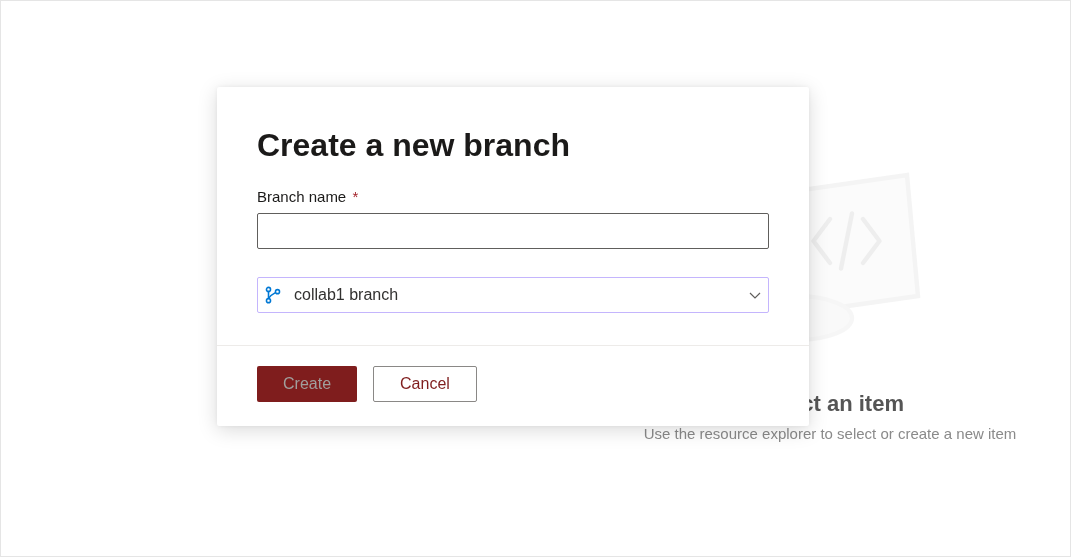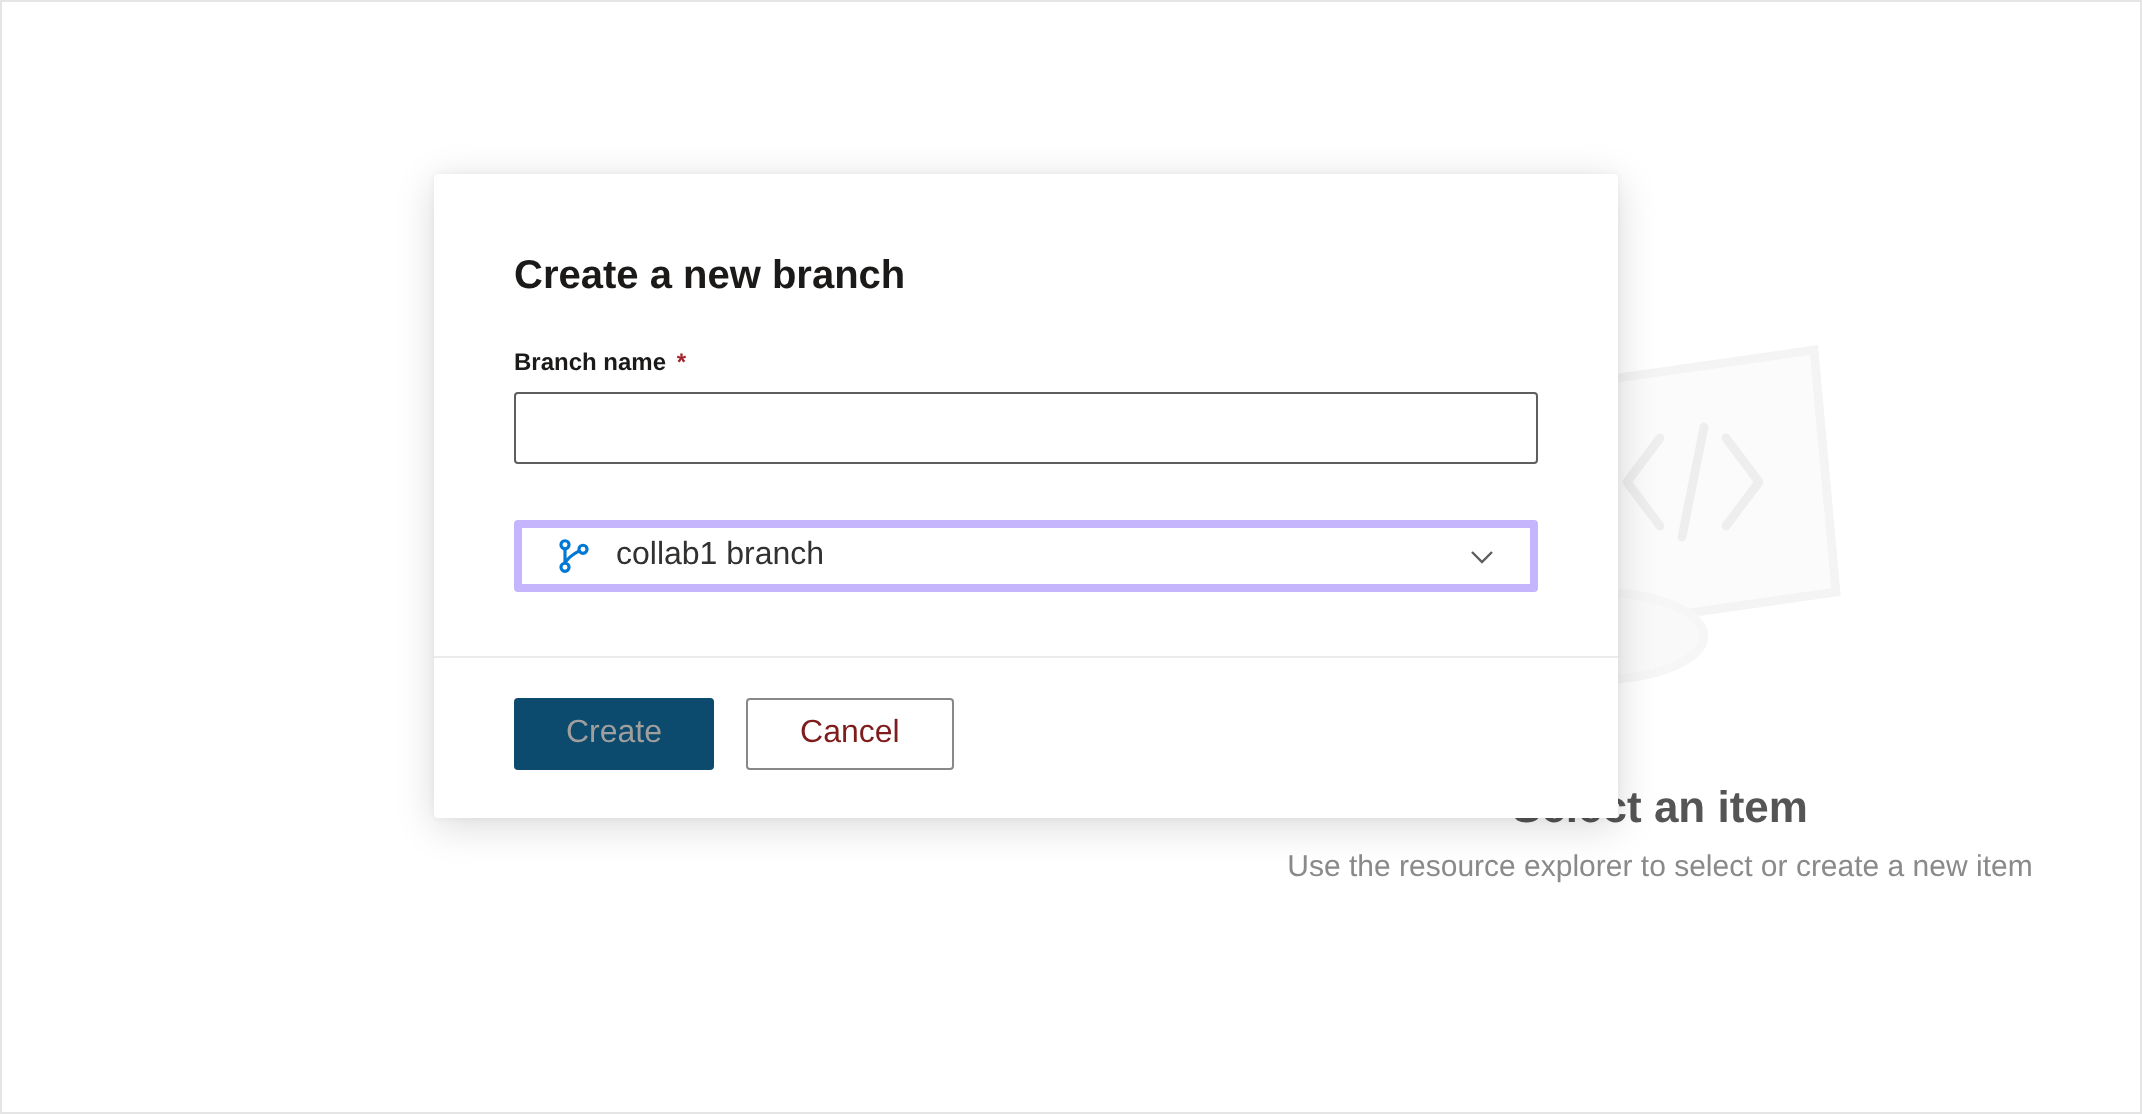--- a/index.html
+++ b/index.html
@@ -46,53 +46,53 @@
       position: absolute;
       left: 216px;
       top: 86px;
       width: 592px;
       background: #fff;
       box-shadow: 0 4px 20px rgba(0,0,0,0.15), 0 0 4px rgba(0,0,0,0.05);
       border-radius: 2px;
     }
     .dialog-body { padding: 40px 40px 32px 40px; }
     .dialog-title {
-      font-size: 20px;
+      font-size: 32px;
       font-weight: 600;
       color: #1b1a19;
       margin-bottom: 24px;
     }
     .field { margin-bottom: 28px; }
     .field:last-child { margin-bottom: 0; }
     .field-label {
-      font-size: 12px;
-      font-weight: 700;
+      font-size: 15px;
+      font-weight: 400;
       color: #1b1a19;
       margin-bottom: 8px;
       display: block;
     }
     .required { color: #a4262c; margin-left: 2px; }
     .text-input {
       width: 100%;
       height: 36px;
       border: 1px solid #605e5c;
       border-radius: 2px;
       padding: 0 10px;
       font-size: 15px;
       font-family: inherit;
       outline: none;
     }
     .dropdown {
       width: 100%;
       height: 36px;
-      border: 4px solid #c4b5fd;
+      border: 1px solid #c4b5fd;
       border-radius: 2px;
       display: flex;
       align-items: center;
-      padding: 0 17px;
+      padding: 0 6px;
       cursor: pointer;
       background: #fff;
     }
     .dropdown-icon {
       width: 18px;
       height: 18px;
       margin-right: 12px;
       flex-shrink: 0;
     }
     .dropdown-value {
@@ -113,21 +113,21 @@
     }
     .btn {
       height: 36px;
       padding: 0 26px;
       font-size: 16px;
       font-family: inherit;
       border-radius: 2px;
       cursor: pointer;
     }
     .btn-primary {
-      background: #0c4a6e;
+      background: #7f1d1d;
       color: #a19f9d;
       border: none;
       cursor: not-allowed;
     }
     .btn-secondary {
       background: #fff;
       color: #7f1d1d;
       border: 1px solid #8a8886;
     }
   </style>

